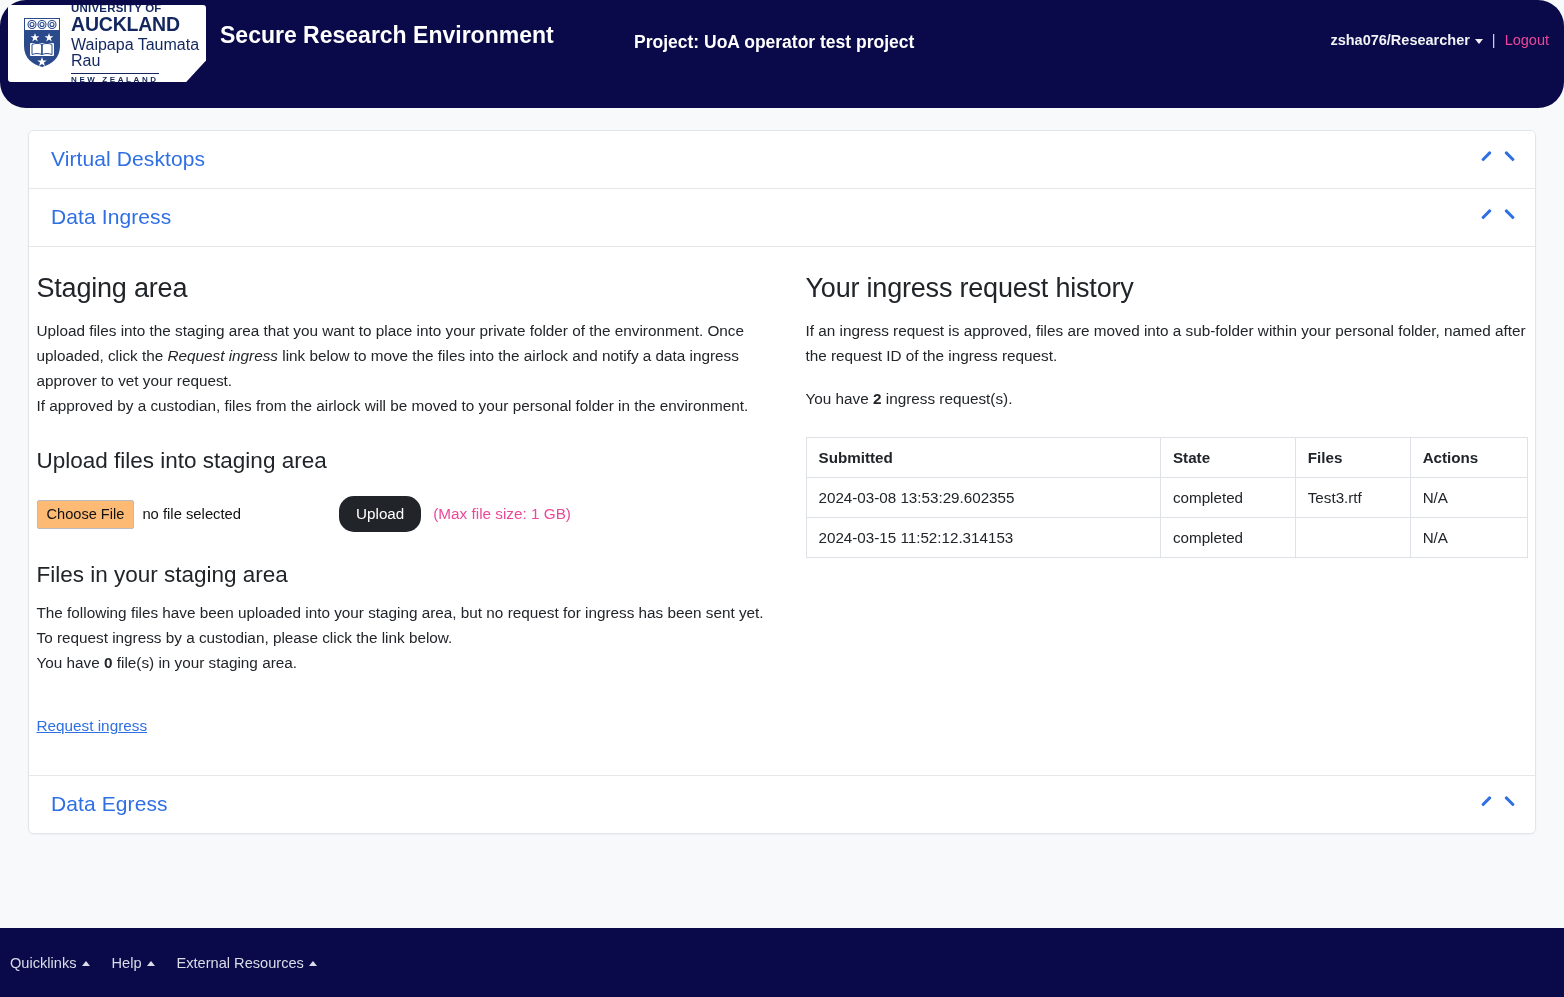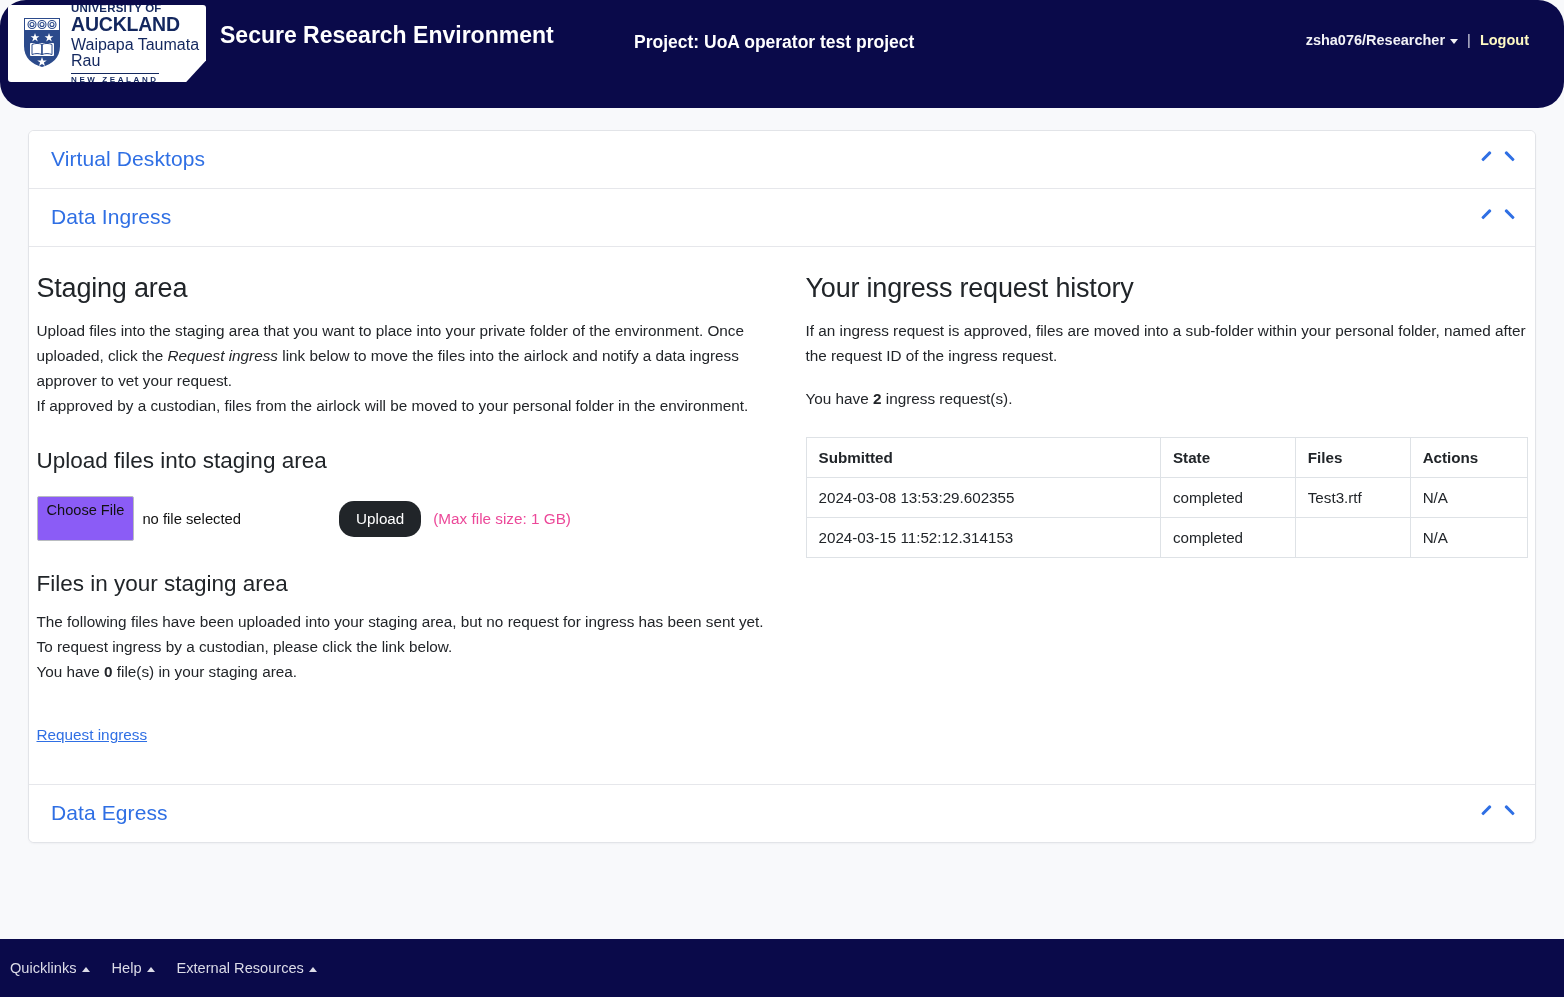--- a/index.html
+++ b/index.html
@@ -61,40 +61,40 @@
     color: #fff;
     font-size: 17.5px;
     font-weight: 700;
     position: absolute;
     left: 634px;
     top: 32px;
     white-space: nowrap;
   }
   .nav-right {
     position: absolute;
-    right: 35px;
+    right: 15px;
     top: 32px;
     display: flex;
     align-items: center;
     gap: 0px;
     color: #f2f2f6;
     font-size: 14.5px;
     font-weight: 600;
     white-space: nowrap;
   }
   .nav-right .caret {
     display: inline-block;
     margin-left: 5px;
     border-left: 4.5px solid transparent;
     border-right: 4.5px solid transparent;
     border-top: 5px solid #f2f2f6;
     vertical-align: middle;
   }
   .nav-sep { margin: 0 9px; color: #d8d8e4; font-weight: 400; }
-  .logout-link { color: #fef9c3; text-decoration: none; font-weight: 700; }
+  .logout-link { color: #ec4899; text-decoration: none; font-weight: 400; }
 
   
   .page {
     padding: 22px 28px 0 28px;
   }
   .card {
     background: #fff;
     border: 1px solid #e2e4e8;
     border-radius: 6px;
     box-shadow: 0 1px 2px rgba(16,24,40,.04);
@@ -172,23 +172,23 @@
     align-items: center;
     margin-top: 22px;
   }
   .file-input {
     display: inline-flex;
     align-items: center;
     font-size: 14.8px;
   }
   .choose-btn {
     border: 1px solid #b9bcc0;
-    background: #8b5cf6;
+    background: #fdba74;
     border-radius: 2px;
-    padding: 4px 9px 21px 9px;
+    padding: 4px 9px 5px 9px;
     font-size: 14.6px;
     font-family: "Liberation Sans", sans-serif;
     color: #111;
     cursor: pointer;
     line-height: 18px;
   }
   .file-name { margin-left: 8px; color: #111; font-size: 14.8px; }
   .upload-btn {
     margin-left: 98px;
     background: #212529;
@@ -231,21 +231,21 @@
   .col-sub  { width: 355px; }
   .col-st   { width: 135px; }
   .col-fi   { width: 115px; }
   .col-ac   { width: 117px; }
 
   
   .footer {
     position: absolute;
     left: 0; bottom: 0;
     width: 1564px;
-    height: 58px;
+    height: 69px;
     background: #0a0a4a;
     display: flex;
     align-items: center;
     padding-left: 10px;
     gap: 22px;
   }
   .footer-item {
     color: #dcdce8;
     font-size: 14.6px;
     cursor: pointer;

